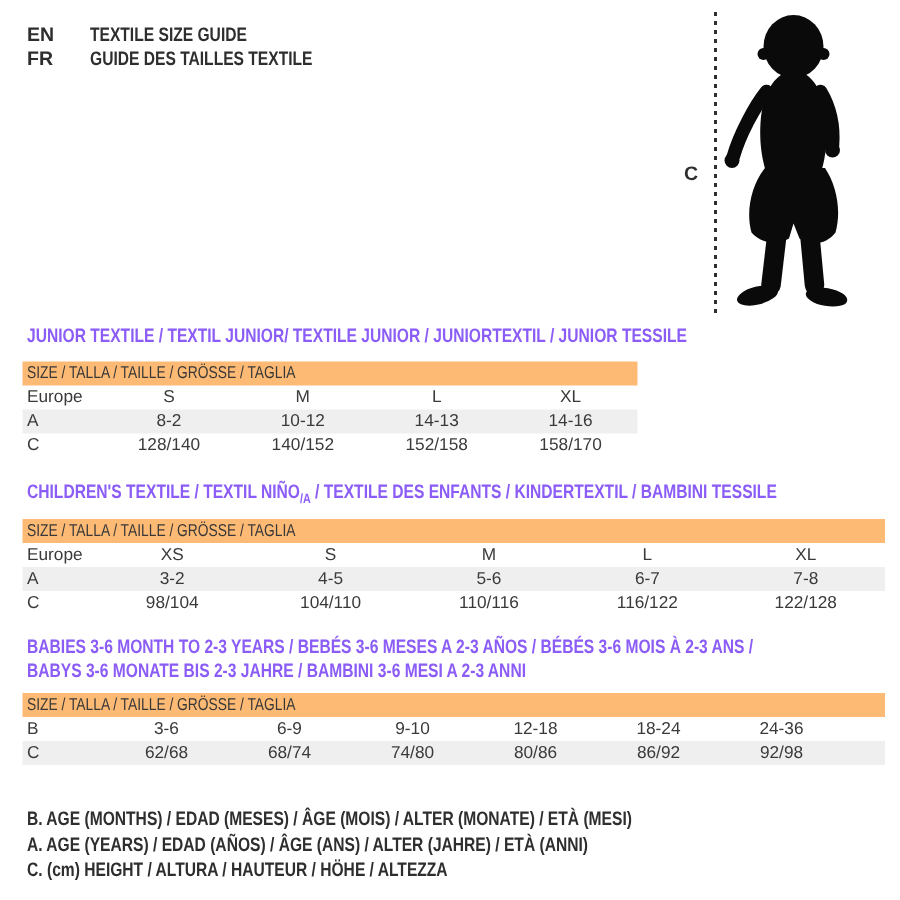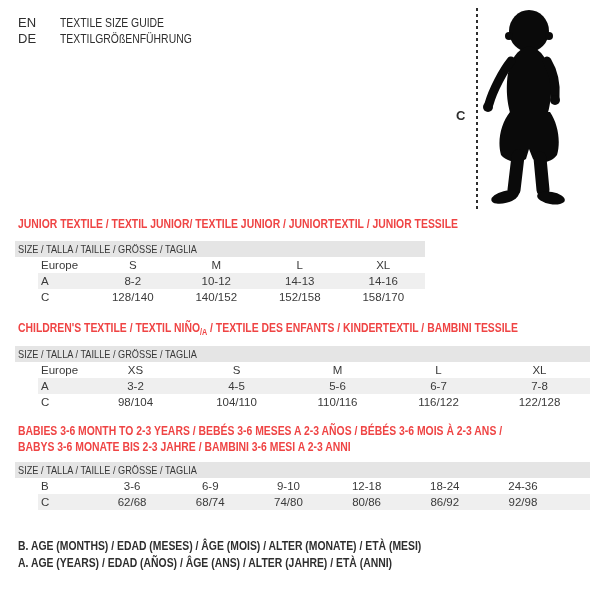--- a/index.html
+++ b/index.html
@@ -7,44 +7,44 @@
     width:600px;height:600px;position:relative;overflow:hidden;
     background:#ffffff;color:#2e2e2e;
     font-family:"Liberation Sans", sans-serif;
     -webkit-font-smoothing:antialiased;
   }
   .abs{position:absolute;}
   .condensed{display:inline-block;transform:scaleX(0.80);transform-origin:0 50%;white-space:nowrap;}
 
   
   .lang-block{top:14px;left:18px;}
-  .lang-row{display:flex;height:16.5px;align-items:center;font-weight:normal;font-size:13px;}
+  .lang-row{display:flex;height:16.5px;align-items:center;font-weight:bold;font-size:13px;}
   .lang-code{width:42px;flex:0 0 42px;}
 
   
   .measure-line{left:476px;top:8px;width:2px;height:202px;
     background:repeating-linear-gradient(to bottom,#2e2e2e 0 3px,transparent 3px 6px);}
   .measure-label{left:456px;top:108px;font-weight:bold;font-size:13px;}
   .baby-svg{left:481px;top:8px;}
 
   
-  .section-title{font-weight:bold;font-size:13px;color:#ef4444;text-decoration:underline;}
+  .section-title{font-weight:bold;font-size:13px;color:#8b5cf6;text-decoration:underline;}
   #t1-title{top:216px;left:18px;}
   #t2-title{top:320px;left:18px;}
   #t3-title{top:423px;left:18px;line-height:16px;}
   .subsmall{font-size:9px;vertical-align:-3px;}
 
   
   .size-table{left:15px;}
   #t1{top:241px;width:410px;}
   #t2{top:346px;width:575px;}
   #t3{top:462px;width:575px;}
-  .bar{height:16px;background:#e5e5e5;display:flex;align-items:center;
+  .bar{height:16px;background:#fdba74;display:flex;align-items:center;
        padding-left:3px;box-sizing:border-box;font-size:11.5px;color:#383838;text-align:center;}
-  .trow{display:flex;height:16px;align-items:center;font-size:11.5px;color:#3a3a3a;margin-left:23px;}
+  .trow{display:flex;height:16px;align-items:center;font-size:11.5px;color:#3a3a3a;}
   .trow.shaded{background:#efefef;}
   .rlabel{padding-left:3px;box-sizing:border-box;flex:0 0 auto;}
   #t1 .rlabel{width:53px;}
   #t2 .rlabel{width:47px;}
   #t3 .rlabel{width:55px;}
   #t3 .trow{padding-right:28px;box-sizing:border-box;}
   .cell{flex:1;text-align:center;}
 
   
   .notes{top:537px;left:18px;font-weight:bold;font-size:13px;}
@@ -52,22 +52,22 @@
 </style>
 </head>
 <body>
 
 <header class="abs lang-block">
   <div class="lang-row">
     <span class="lang-code">EN</span>
     <span class="condensed">TEXTILE SIZE GUIDE</span>
   </div>
   <div class="lang-row">
-    <span class="lang-code">DE</span>
-    <span class="condensed">TEXTILGRÖßENFÜHRUNG</span>
+    <span class="lang-code">FR</span>
+    <span class="condensed">GUIDE DES TAILLES TEXTILE</span>
   </div>
 </header>
 
 <div class="abs measure-line"></div>
 <div class="abs measure-label">C</div>
 <svg class="abs baby-svg" width="95" height="200" viewBox="0 0 95 200" fill="#0a0a0a">
   <ellipse cx="48" cy="23" rx="20" ry="21"></ellipse>
   <circle cx="28" cy="28" r="4"></circle>
   <circle cx="68" cy="28" r="4"></circle>
   <path d="M48,38 C33,42 27,57 26,74 C25,90 28,101 30,108 L66,108 C69,99 71,86 70,71 C68,53 61,41 48,38 Z"></path>
@@ -169,13 +169,14 @@
     <span class="cell">74/80</span>
     <span class="cell">80/86</span>
     <span class="cell">86/92</span>
     <span class="cell">92/98</span>
   </div>
 </section>
 
 <footer class="abs notes">
   <div class="note-line"><span class="condensed">B. AGE (MONTHS) / EDAD (MESES) / ÂGE (MOIS) / ALTER (MONATE) / ETÀ (MESI)</span></div>
   <div class="note-line"><span class="condensed">A. AGE (YEARS) / EDAD (AÑOS) / ÂGE (ANS) / ALTER (JAHRE) / ETÀ (ANNI)</span></div>
+  <div class="note-line"><span class="condensed">C. (cm) HEIGHT / ALTURA / HAUTEUR / HÖHE / ALTEZZA</span></div>
 </footer>
 
 </body></html>

